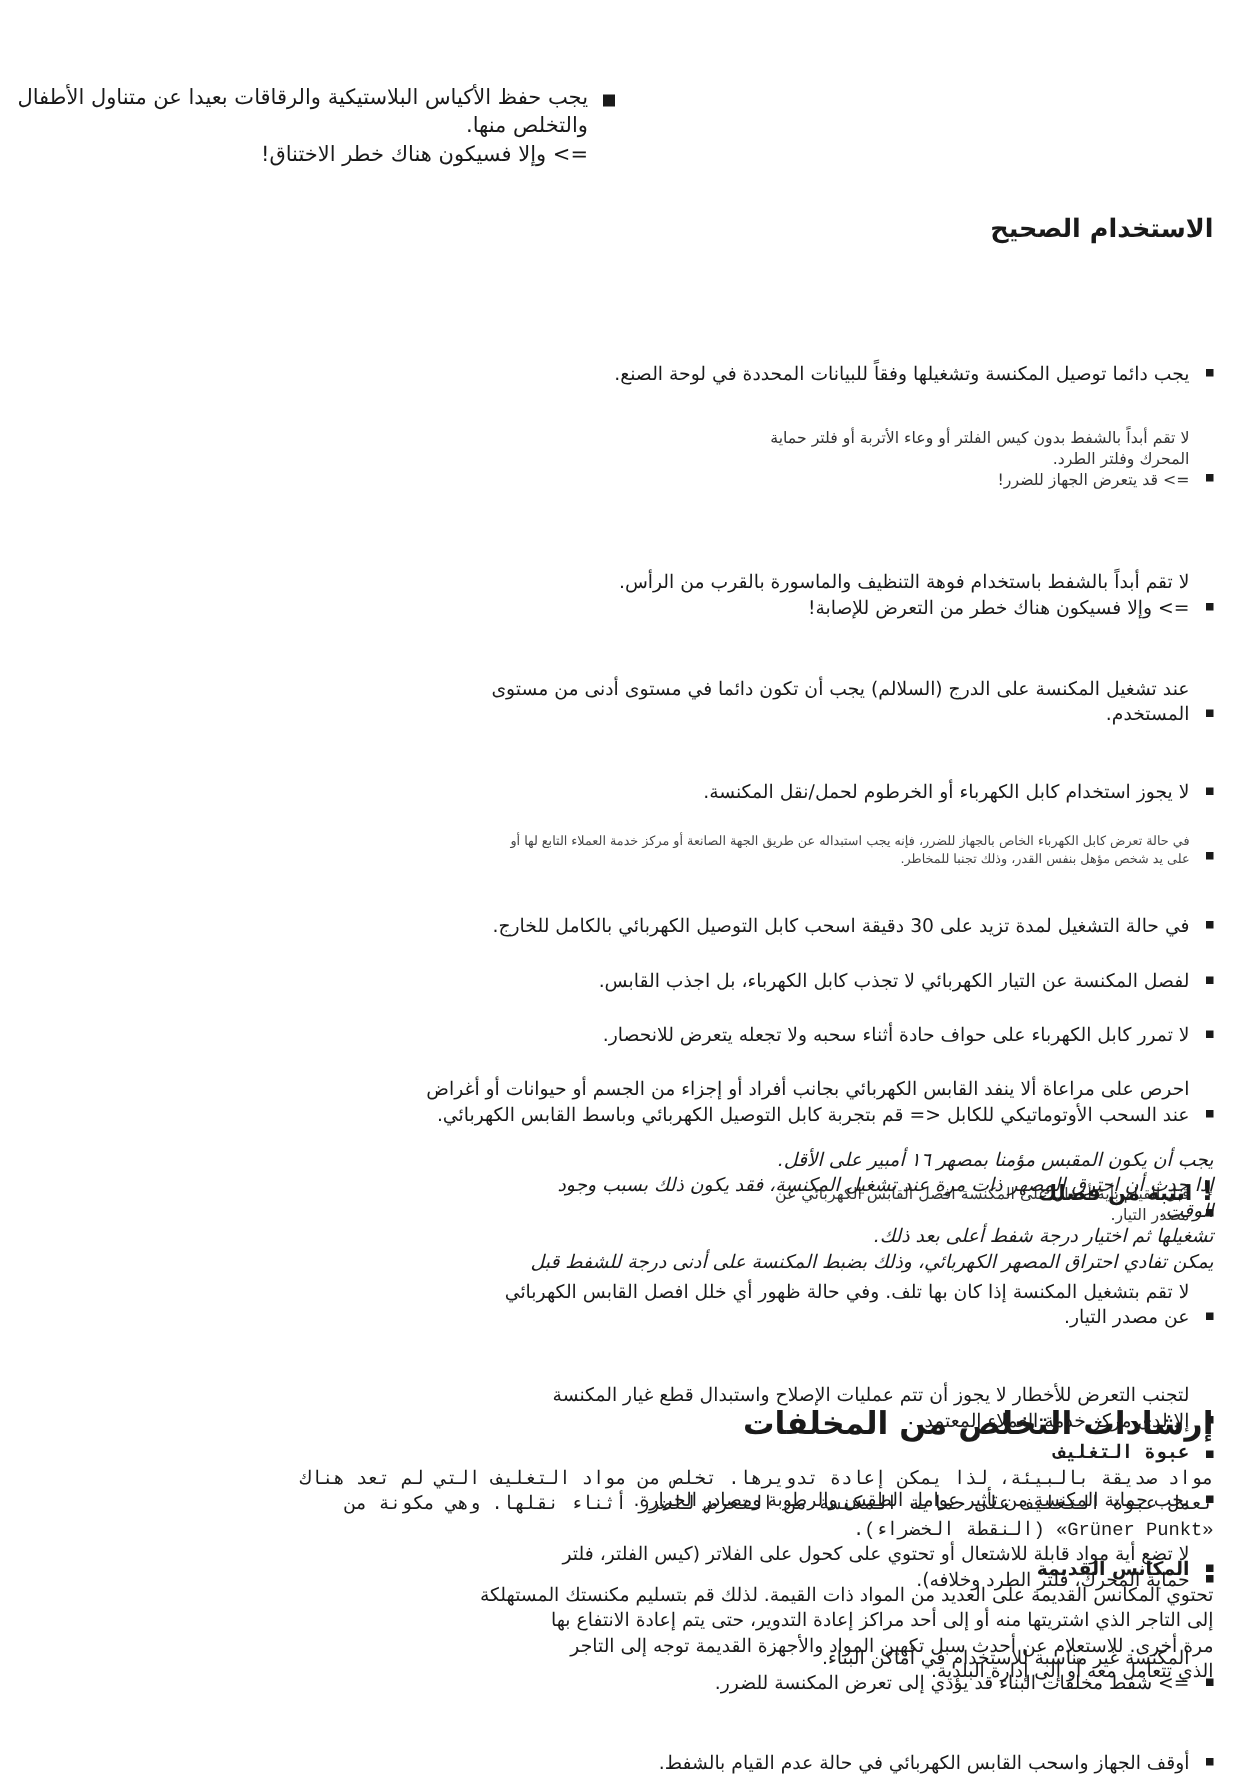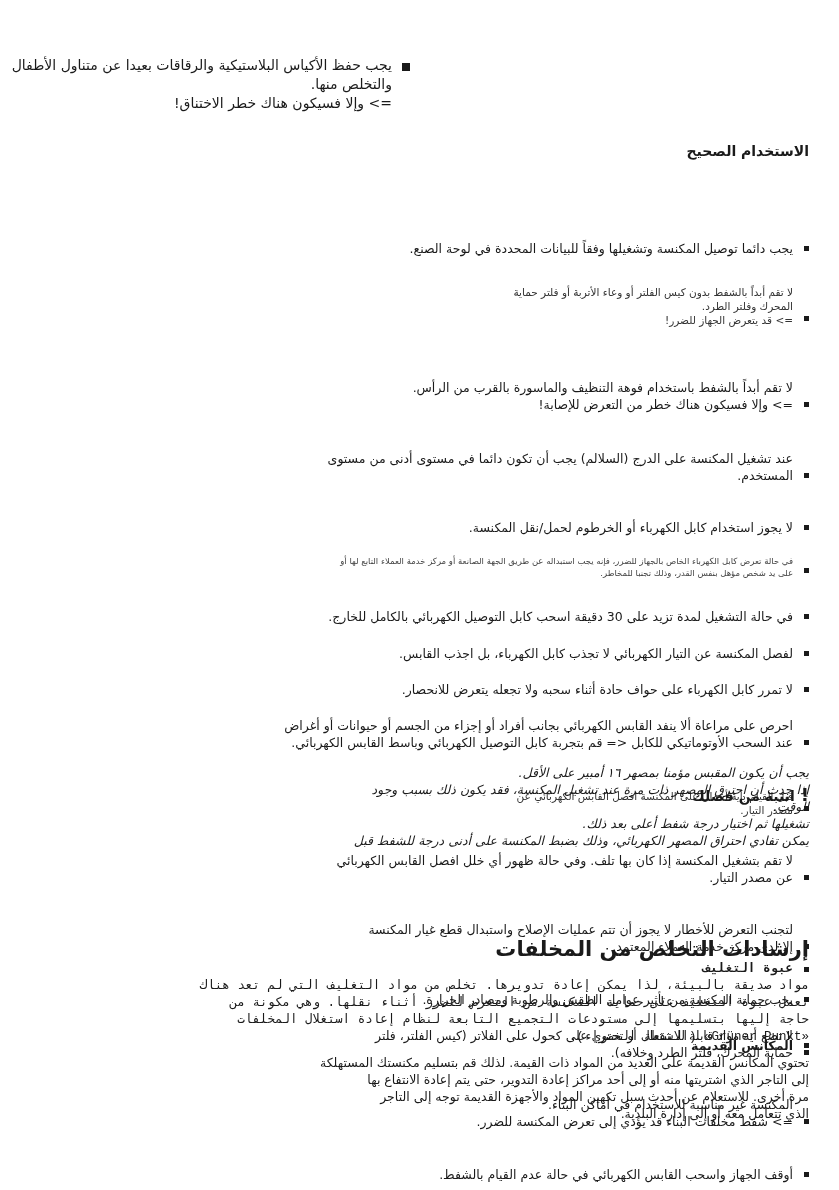--- a/index.html
+++ b/index.html
@@ -8,21 +8,21 @@
     .blk { position:absolute; direction:rtl; text-align:right; }
     .line { display:block; white-space:nowrap; }
     .bullet { position:relative; padding-right:16px; }
     .bullet::before { content:""; position:absolute; right:0; width:6px; height:6px; background:#1a1a1a; }
     .b-big::before { width:8px; height:8px; top:7px; right:-2px; }
     .b-sm::before { width:5px; height:5px; bottom:6px; top:auto; }
     .f15 { font-size:14px; line-height:19px; }
     .f13 { font-size:12.5px; line-height:17px; }
     .f11 { font-size:10.5px; line-height:14px; color:#333; }
     .f9 { font-size:8.5px; line-height:12px; color:#444; }
-    .h1 { font-size:14px; font-weight:bold; }
+    .h1 { font-size:17px; font-weight:bold; }
     .h2 { font-size:14px; font-weight:bold;margin-top:44px; }
     .excl { font-weight:bold; font-size:18px; margin-left:6px; }
   </style>
 </head>
 <body>
 
 <div class="page">
 
   <div class="blk f15 bullet b-big" style="top:56px; right:28px; width:420px;">
     <span class="line">يجب حفظ الأكياس البلاستيكية والرقاقات بعيدا عن متناول الأطفال</span>
@@ -122,21 +122,20 @@
     <span class="line">تشغيلها ثم اختيار درجة شفط أعلى بعد ذلك.</span>
     <span class="line">يمكن تفادي احتراق المصهر الكهربائي، وذلك بضبط المكنسة على أدنى درجة للشفط قبل</span>
   </div>
 
   <div class="blk h2" style="top:893px; right:30px; font-size:21px;">إرشادات التخلص من المخلفات</div>
 
   <div class="blk f13" style="top:961px; right:30px; width:420px;font-family:Liberation Mono, monospace;">
     <span class="line bullet b-sm" style="font-weight:bold;">عبوة التغليف</span>
     <span class="line">مواد صديقة بالبيئة، لذا يمكن إعادة تدويرها. تخلص من مواد التغليف التي لم تعد هناك</span>
     <span class="line">تعمل عبوة التغليف على حماية المكنسة من التعرض للضرر أثناء نقلها. وهي مكونة من</span>
-    <span class="line">حاجة إليها بتسليمها إلى مستودعات التجميع التابعة لنظام إعادة استغلال المخلفات</span>
     <span class="line">«Grüner Punkt» (النقطة الخضراء).</span>
   </div>
 
   <div class="blk f13" style="top:1037px; right:30px; width:420px;">
     <span class="line bullet b-sm" style="font-weight:bold;">المكانس القديمة</span>
     <span class="line">تحتوي المكانس القديمة على العديد من المواد ذات القيمة. لذلك قم بتسليم مكنستك المستهلكة</span>
     <span class="line">إلى التاجر الذي اشتريتها منه أو إلى أحد مراكز إعادة التدوير، حتى يتم إعادة الانتفاع بها</span>
     <span class="line">مرة أخرى. للاستعلام عن أحدث سبل تكهين المواد والأجهزة القديمة توجه إلى التاجر</span>
     <span class="line">الذي تتعامل معه أو إلى إدارة البلدية.</span>
   </div>

